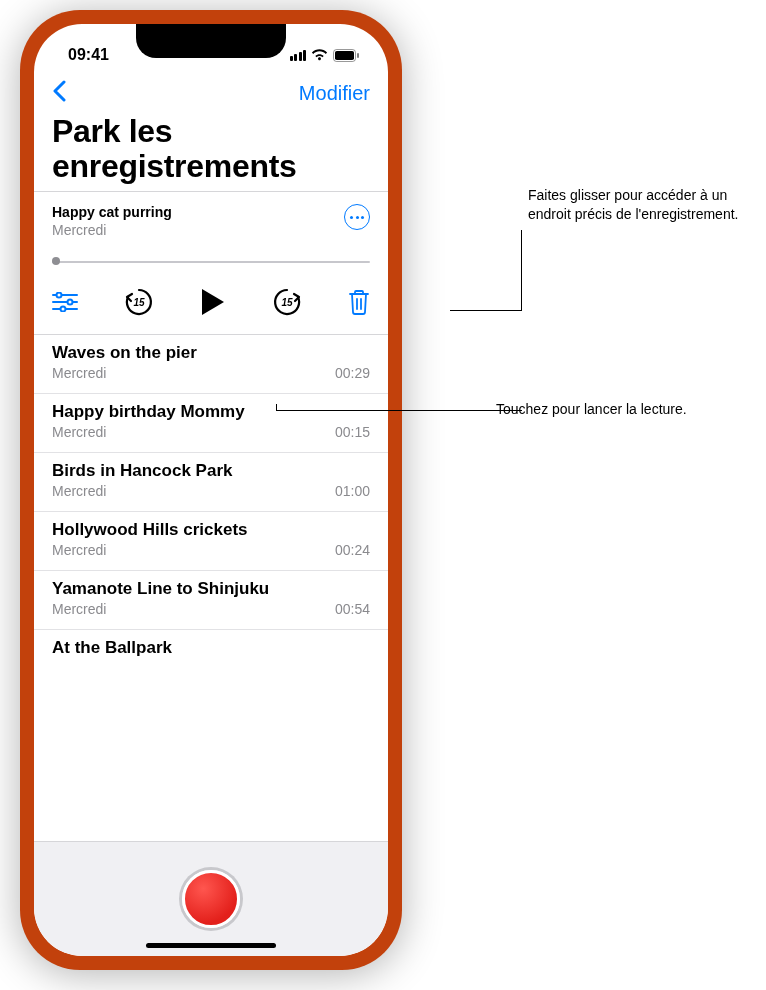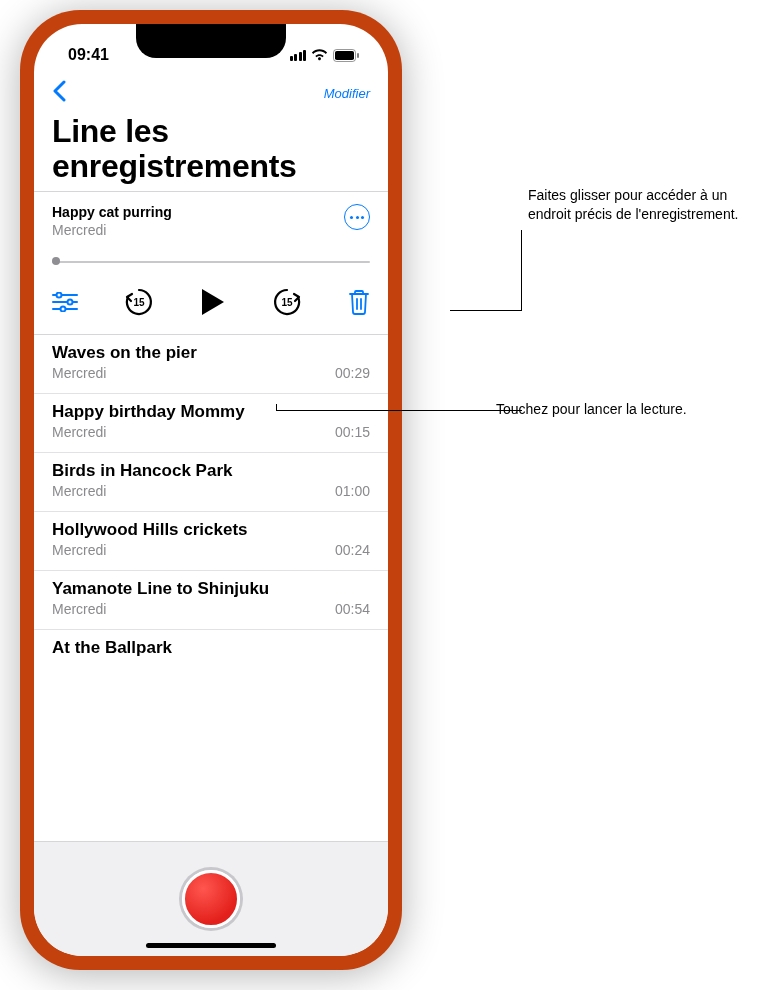--- a/index.html
+++ b/index.html
@@ -63,21 +63,21 @@
   .signal-dots span:nth-child(3){ height:9px; }
   .signal-dots span:nth-child(4){ height:11px; }
   .wifi-icon svg, .battery-icon svg { display: block; }
   .nav-bar {
     display: flex;
     justify-content: space-between;
     align-items: center;
     padding: 8px 18px 4px;
   }
   .back-chevron { color: #007aff; }
-  .modifier-btn { color: #007aff; font-size: 13px; font-style: italic; }
+  .modifier-btn { color: #007aff; font-size: 20px; }
   .title-area { padding: 4px 18px 8px; }
   .page-title { font-size: 32px; font-weight: 700; line-height: 1.08; letter-spacing: -0.3px; }
   .list { flex:1; overflow:hidden; }
   .expanded-item {
     border-top: 1px solid #d6d6d9;
     border-bottom: 1px solid #d6d6d9;
     padding: 12px 18px 14px;
   }
   .expanded-header {
     display: flex;
@@ -96,21 +96,21 @@
   .more-dots span { width:3px; height:3px; background:#007aff; border-radius:50%; }
   .scrubber { position: relative; margin-top: 22px; height: 4px; }
   .scrubber-track { position:absolute; left:0; right:0; top:1px; height:2px; background:#c7c7cc; border-radius:1px; }
   .scrubber-handle {
     position:absolute; left:0; top:-3px; width:8px; height:8px;
     background:#8e8e93; border-radius:50%;
   }
   .time-row { display:flex; justify-content:space-between; font-size:12px; color:#8a8a8e; margin-top:8px; }
   .controls-row {
     display:flex; align-items:center; justify-content:space-between;
-    margin-top: 20px; padding: 2px 0 2px;
+    margin-top: 20px; padding: 2px 0 2px; font-style: italic;
   }
   .ctrl { color:#007aff; display:flex; align-items:center; justify-content:center; }
   .ctrl.dark { color:#000; }
   .play-btn svg { display:block; }
   .list-item {
     border-bottom: 1px solid #e2e2e5;
     padding: 8px 18px 12px;
     display:flex; justify-content:space-between; align-items:flex-end;
   }
   .list-item .left .t { font-size:17px; font-weight:600; }
@@ -182,21 +182,21 @@
     <div class="nav-bar">
       <div class="back-chevron">
         <svg width="14" height="22" viewBox="0 0 14 22">
             <path d="M12 2 L3 11 L12 20" stroke="#007aff" stroke-width="3" fill="none" stroke-linecap="round" stroke-linejoin="round"></path>
           </svg>
       </div>
       <div class="modifier-btn">Modifier</div>
     </div>
 
     <div class="title-area">
-      <h1 class="page-title">Line les enregistrements</h1>
+      <h1 class="page-title">Park les enregistrements</h1>
     </div>
 
     <div class="list">
 
       <div class="expanded-item">
         <div class="expanded-header">
           <div>
             <div class="rec-title">Happy cat purring</div>
             <div class="rec-sub">Mercredi</div>
           </div>

